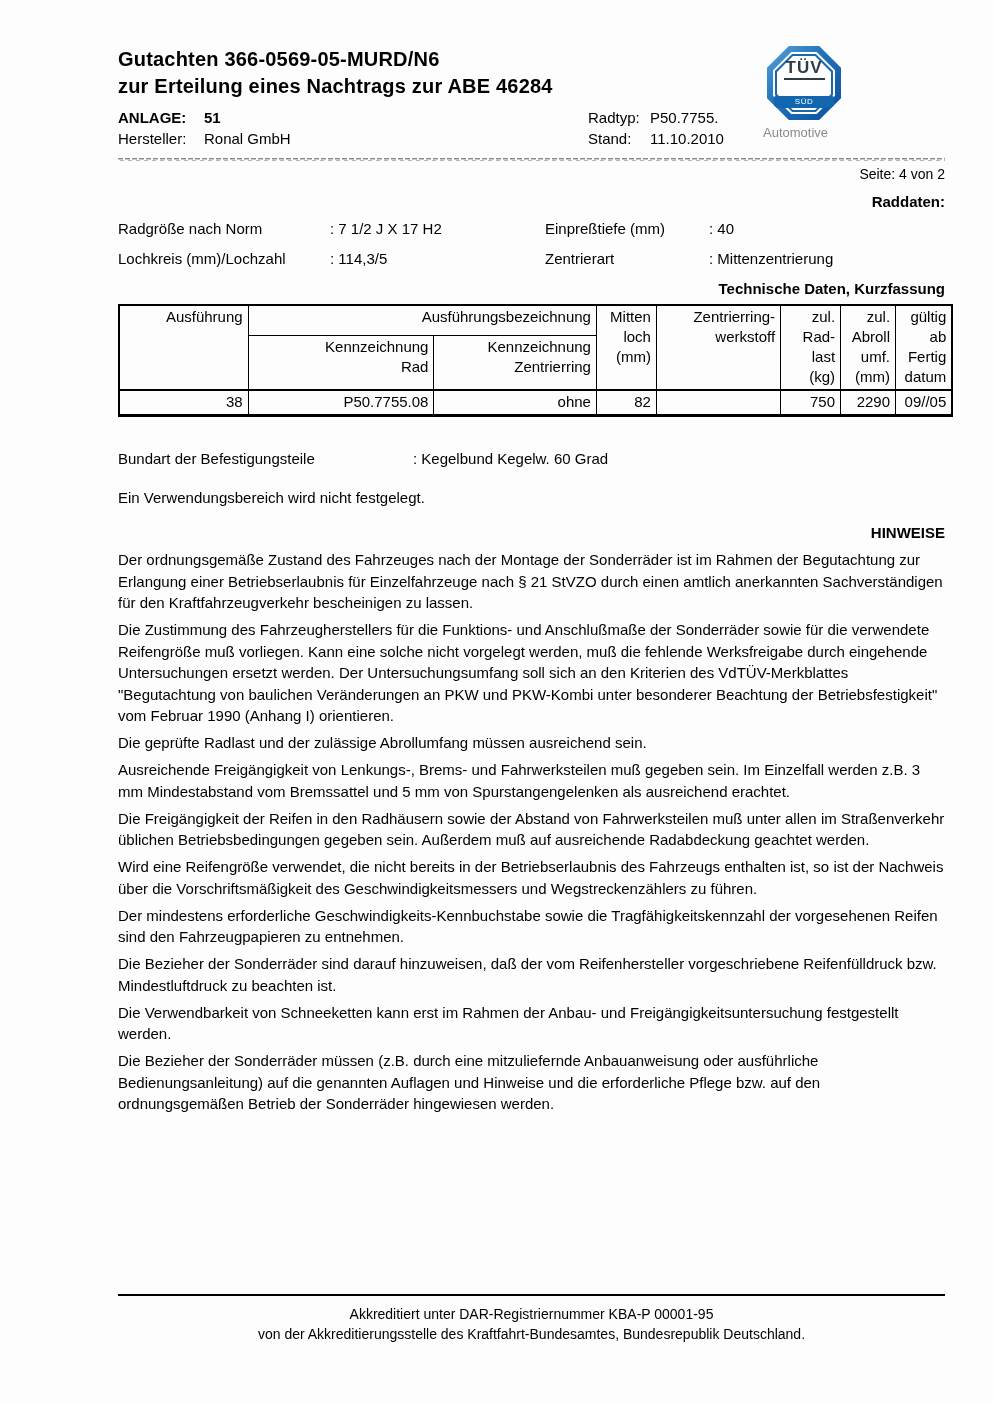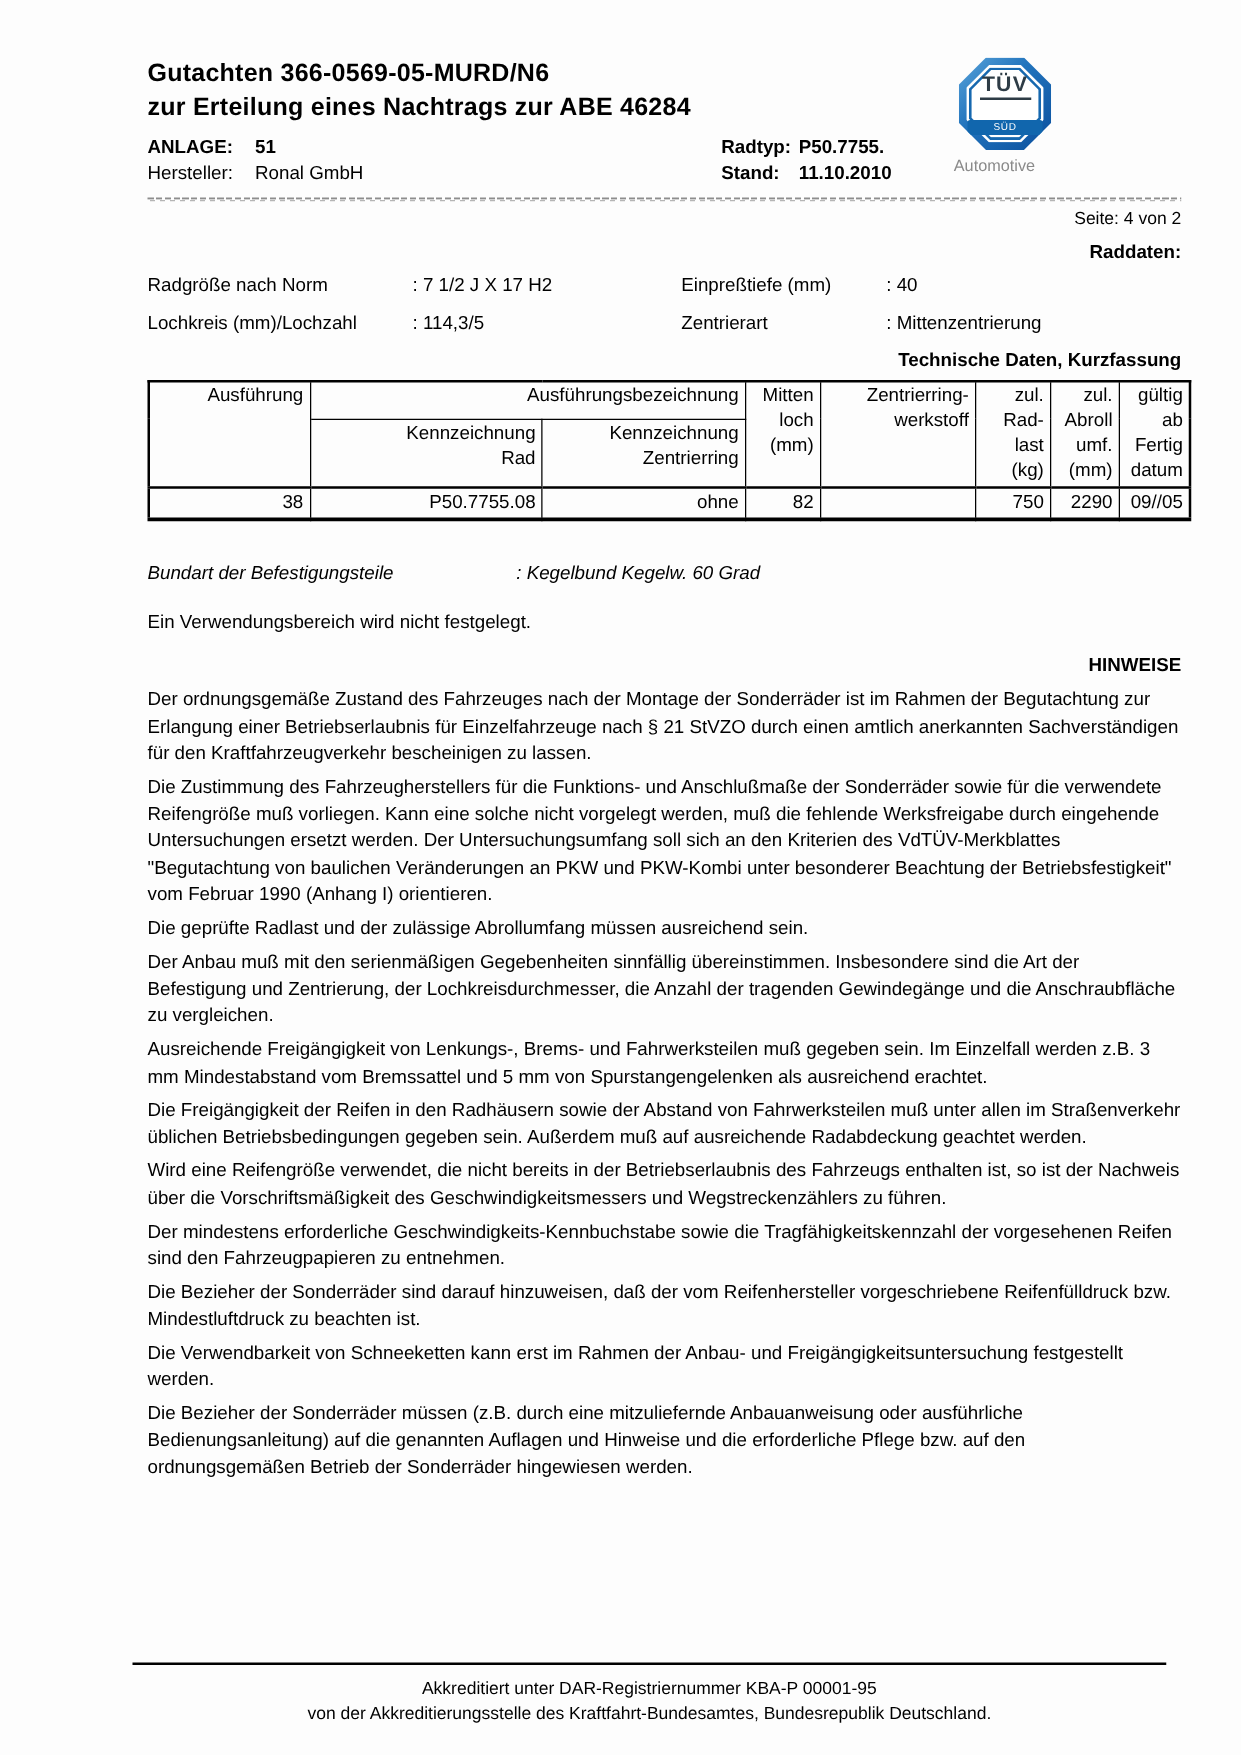--- a/index.html
+++ b/index.html
@@ -15,21 +15,21 @@
   .content {
     position:absolute; left:118px; top:0;
     width:827px; padding-top:46px;
   }
   
   .doc-title { font-size:20px; font-weight:bold; line-height:27px; margin:0; letter-spacing:.2px; }
   .meta { position:relative; margin-top:7px; font-size:15px; line-height:21px; }
   .meta-pair { display:flex; }
   .meta-label { display:inline-block; width:86px; }
   .meta-label.b, .meta-value.b { font-weight:bold; }
-  .meta-right { position:absolute; left:459px; top:0;font-weight:bold; }
+  .meta-right { position:absolute; left:470px; top:0; }
   .meta-right .meta-label { width:62px; }
   .sep-dashed {
     margin-top:9px; height:3px;
     background:repeating-linear-gradient(90deg,#8d8d8d 0 5px,transparent 5px 7px),
                repeating-linear-gradient(90deg,transparent 0 2px,#b5b5b5 2px 6px,transparent 6px 8px);
     background-size:100% 1.5px,100% 1.5px;
     background-position:0 0,0 1.5px;
     background-repeat:no-repeat;
   }
   .page-indicator { text-align:right; font-size:14px; margin-top:5px; line-height:17px; }
@@ -73,29 +73,29 @@
   }
   .tech-table th, .tech-table td {
     border:1px solid #000; font-weight:normal; text-align:right;
     vertical-align:top; padding:1px 5px 2px; line-height:20px;
     white-space:pre-line; overflow:hidden;
   }
   .tech-table { border:2px solid #000; border-bottom-width:3px; }
   .tech-table tbody td { border-top:2px solid #000; }
   .tech-table td.num { text-align:right; }
   
-  .pair-line { display:flex; font-size:15px; line-height:22px;font-style:italic; }
+  .pair-line { display:flex; font-size:15px; line-height:22px; }
   .bundart { margin-top:31px; }
   .pair-label { width:295px; flex:none; }
   .single-line { font-size:15px; line-height:22px; margin-top:17px; }
   .hinweise { margin-top:13px; }
   .paragraphs { margin-top:6px; }
   .paragraphs p { font-size:15px; line-height:21.5px; margin:0 0 5.5px; }
   
-  .footer { position:absolute; left:106px; top:1294px; width:827px;margin-top:36px; }
+  .footer { position:absolute; left:118px; top:1294px; width:827px; }
   .footer-rule { height:2px; background:#000; }
   .footer-text { text-align:center; font-size:14px; line-height:19.5px; margin-top:9px; }
 </style>
 </head>
 <body>
 
 <div class="page">
 
   <div class="logo">
     <div class="oct oct-outer">
@@ -224,21 +224,20 @@
     <h2 class="section-heading hinweise">HINWEISE</h2>
 
     <div class="paragraphs">
 
         <p>Der ordnungsgemäße Zustand des Fahrzeuges nach der Montage der Sonderräder ist im Rahmen der Begutachtung zur Erlangung einer Betriebserlaubnis für Einzelfahrzeuge nach § 21 StVZO durch einen amtlich anerkannten Sachverständigen für den Kraftfahrzeugverkehr bescheinigen zu lassen.</p>
 
         <p>Die Zustimmung des Fahrzeugherstellers für die Funktions- und Anschlußmaße der Sonderräder sowie für die verwendete Reifengröße muß vorliegen. Kann eine solche nicht vorgelegt werden, muß die fehlende Werksfreigabe durch eingehende Untersuchungen ersetzt werden. Der Untersuchungsumfang soll sich an den Kriterien des VdTÜV-Merkblattes "Begutachtung von baulichen Veränderungen an PKW und PKW-Kombi unter besonderer Beachtung der Betriebsfestigkeit" vom Februar 1990 (Anhang I) orientieren.</p>
 
         <p>Die geprüfte Radlast und der zulässige Abrollumfang müssen ausreichend sein.</p>
 
-        <p>Der Anbau muß mit den serienmäßigen Gegebenheiten sinnfällig übereinstimmen. Insbesondere sind die Art der Befestigung und Zentrierung, der Lochkreisdurchmesser, die Anzahl der tragenden Gewindegänge und die Anschraubfläche zu vergleichen.</p>
 
 
         <p>Ausreichende Freigängigkeit von Lenkungs-, Brems- und Fahrwerksteilen muß gegeben sein. Im Einzelfall werden z.B. 3 mm Mindestabstand vom Bremssattel und 5 mm von Spurstangengelenken als ausreichend erachtet.</p>
 
         <p>Die Freigängigkeit der Reifen in den Radhäusern sowie der Abstand von Fahrwerksteilen muß unter allen im Straßenverkehr üblichen Betriebsbedingungen gegeben sein. Außerdem muß auf ausreichende Radabdeckung geachtet werden.</p>
 
         <p>Wird eine Reifengröße verwendet, die nicht bereits in der Betriebserlaubnis des Fahrzeugs enthalten ist, so ist der Nachweis über die Vorschriftsmäßigkeit des Geschwindigkeitsmessers und Wegstreckenzählers zu führen.</p>
 
         <p>Der mindestens erforderliche Geschwindigkeits-Kennbuchstabe sowie die Tragfähigkeitskennzahl der vorgesehenen Reifen sind den Fahrzeugpapieren zu entnehmen.</p>
 

